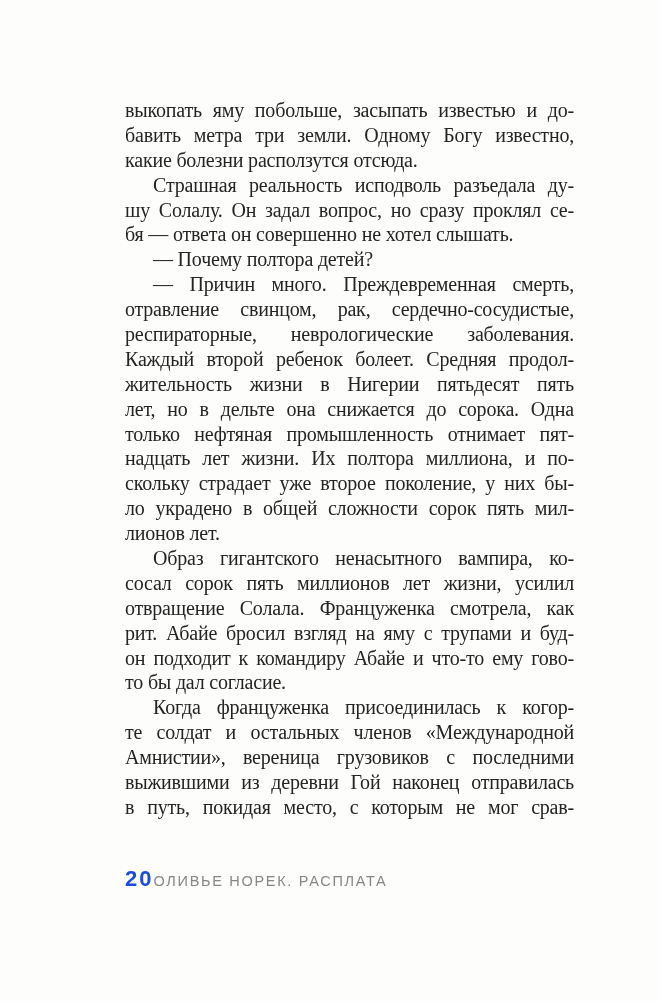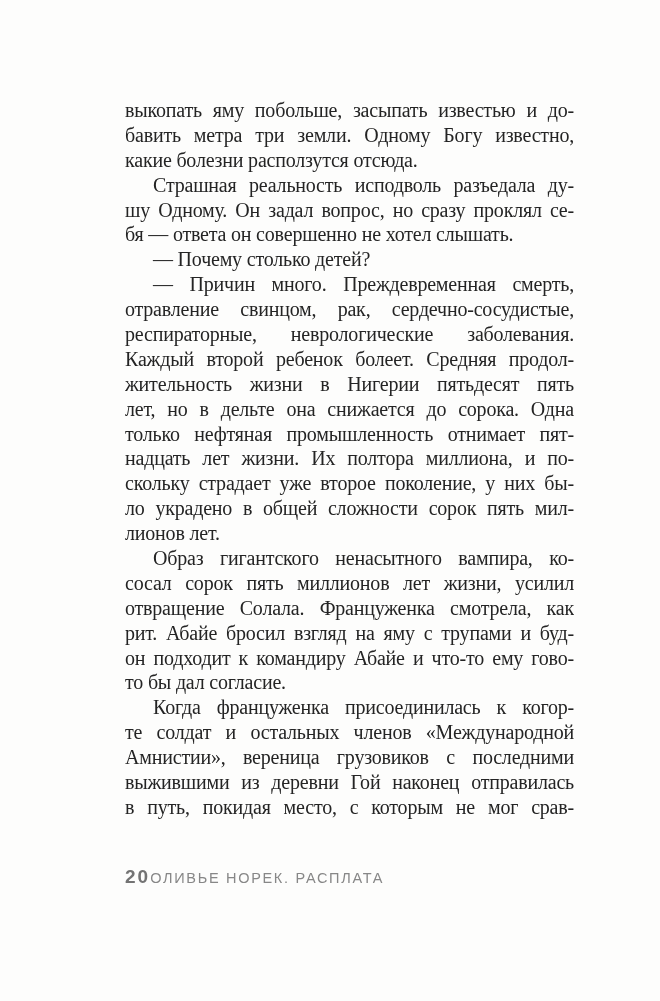--- a/index.html
+++ b/index.html
@@ -40,43 +40,43 @@
   }
   .footer {
     position: absolute;
     left: 125px;
     top: 866px;
     display: flex;
     align-items: baseline;
     font-family: "Liberation Sans", sans-serif;
   }
   .page-num {
-    font-size: 19px;
+    font-size: 22px;
     font-weight: bold;
-    color: #737373;
+    color: #1d4ed8;
     letter-spacing: 2px;
   }
   .running-title {
     font-size: 14.5px;
     color: #878787;
     letter-spacing: 1.7px;
   }
 </style>
 </head>
 <body>
 
 <div class="page">
   <div class="body-text">
     <div class="line">выкопать яму побольше, засыпать известью и до-</div>
     <div class="line">бавить метра три земли. Одному Богу известно,</div>
     <div class="line end">какие болезни расползутся отсюда.</div>
     <div class="line indent">Страшная реальность исподволь разъедала ду-</div>
-    <div class="line">шу Одному. Он задал вопрос, но сразу проклял се-</div>
+    <div class="line">шу Солалу. Он задал вопрос, но сразу проклял се-</div>
     <div class="line end">бя — ответа он совершенно не хотел слышать.</div>
-    <div class="line indent end">— Почему столько детей?</div>
+    <div class="line indent end">— Почему полтора детей?</div>
     <div class="line indent">— Причин много. Преждевременная смерть,</div>
     <div class="line">отравление свинцом, рак, сердечно-сосудистые,</div>
     <div class="line">респираторные, неврологические заболевания.</div>
     <div class="line">Каждый второй ребенок болеет. Средняя продол-</div>
     <div class="line">жительность жизни в Нигерии пятьдесят пять</div>
     <div class="line">лет, но в дельте она снижается до сорока. Одна</div>
     <div class="line">только нефтяная промышленность отнимает пят-</div>
     <div class="line">надцать лет жизни. Их полтора миллиона, и по-</div>
     <div class="line">скольку страдает уже второе поколение, у них бы-</div>
     <div class="line">ло украдено в общей сложности сорок пять мил-</div>

